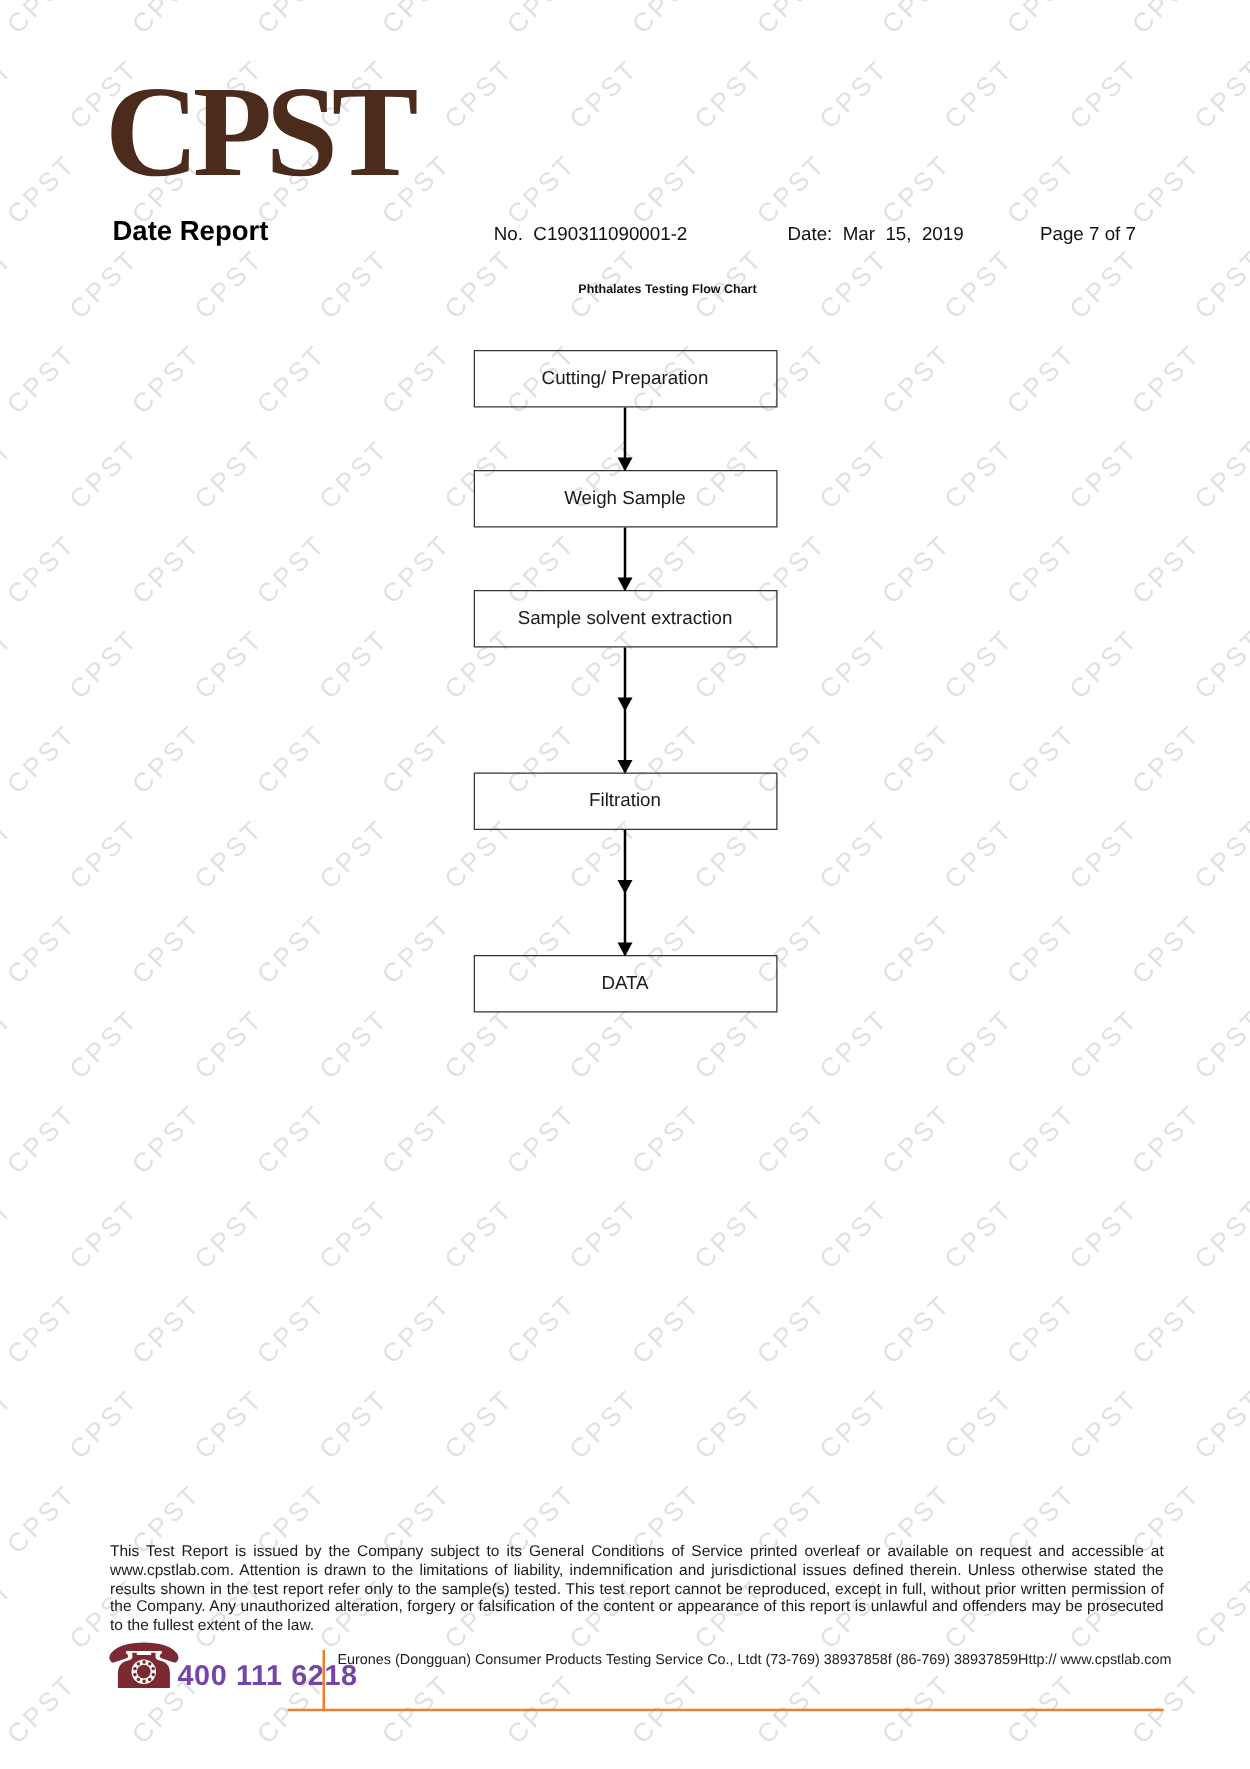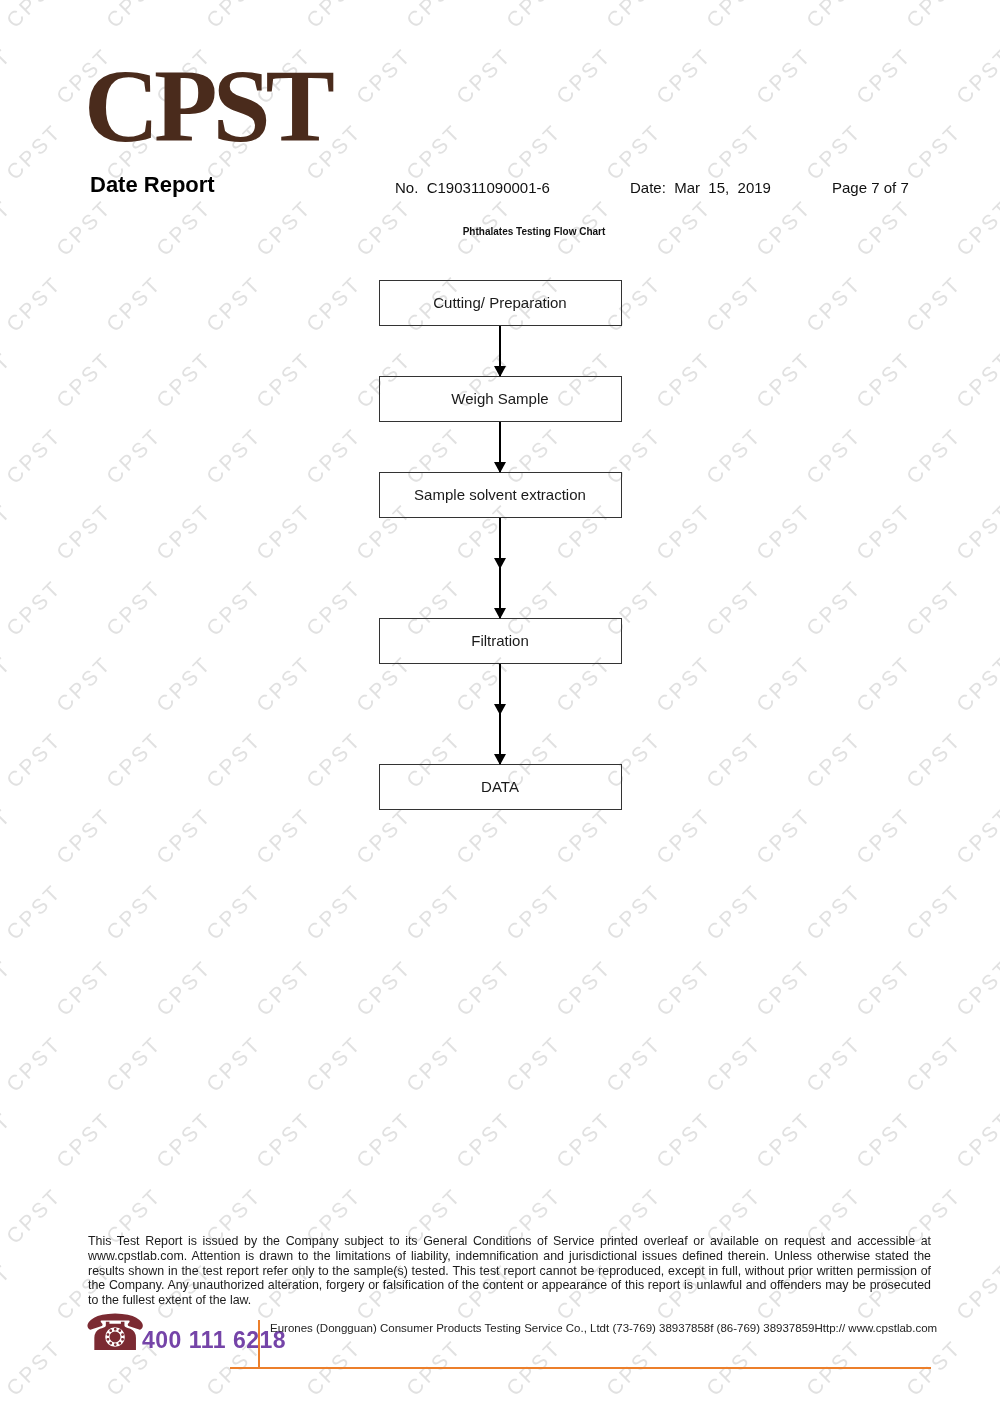--- a/index.html
+++ b/index.html
@@ -257,21 +257,21 @@
       <span class="wm" style="left: 650px; top: 1432px;">CPST</span>
       <span class="wm" style="left: 750px; top: 1432px;">CPST</span>
       <span class="wm" style="left: 850px; top: 1432px;">CPST</span>
       <span class="wm" style="left: 950px; top: 1432px;">CPST</span>
     </div>
 
   <div class="content">
     <div class="logo">CPST</div>
 
     <div class="report-title">Date Report</div>
-    <span class="meta meta-no">No.  C190311090001-6</span>
+    <span class="meta meta-no">No.  C190311090001-2</span>
     <span class="meta meta-date">Date:  Mar  15,  2019</span>
     <span class="meta meta-page">Page 7 of 7</span>
 
     <div class="fc-title">Phthalates Testing Flow Chart</div>
 
     <div class="flowchart" id="flowchart">
         <div class="flow-box">Cutting/ Preparation</div>
         <div class="flow-arrow"></div>
         <div class="flow-box">Weigh Sample</div>
         <div class="flow-arrow"></div>

